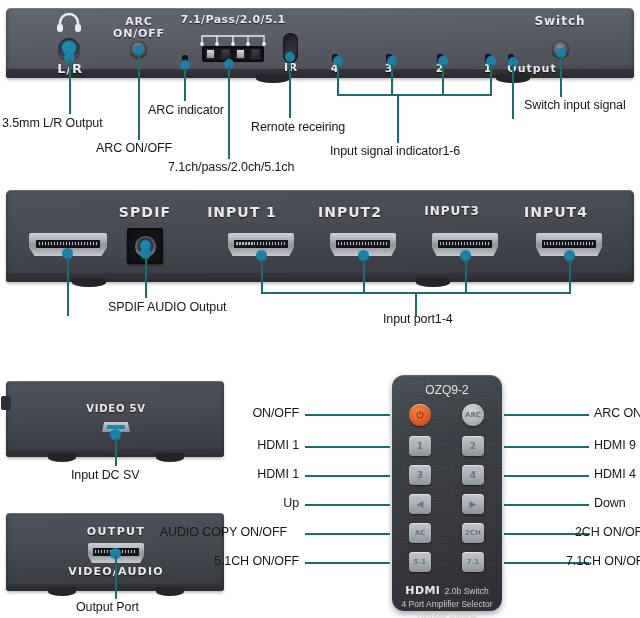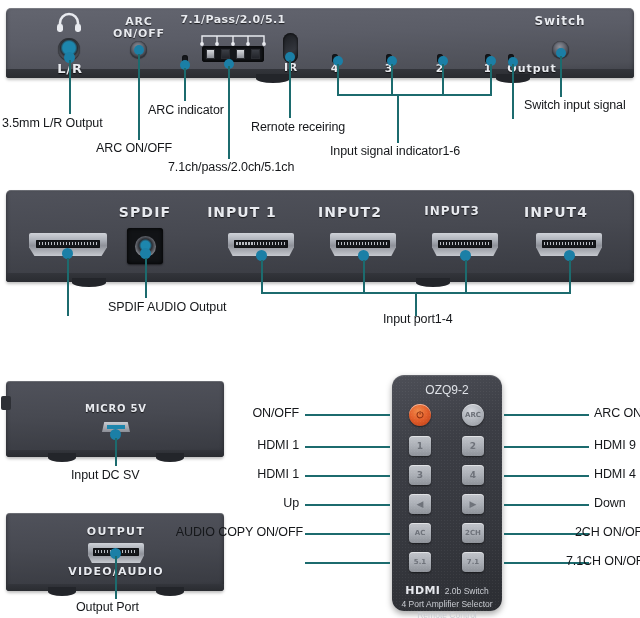--- a/index.html
+++ b/index.html
@@ -328,21 +328,21 @@
   <div class="cline h" style="left:261px; top:292px; width:310px;"></div>
   <div class="cline v" style="left:415px; top:292px; height:24px;"></div>
   <div class="lbl" style="left:383px; top:312px;">Input port1-4</div>
 
   <div class="panel alt" style="left:6px; top:381px; width:218px; height:76px; border-radius:4px;">
     <div class="lip" style="height:7px;"></div>
     <div class="foot" style="left:42px; width:28px;"></div>
     <div class="foot" style="left:150px; width:28px;"></div>
   </div>
   <div style="position:absolute; left:1px; top:396px; width:10px; height:14px; background:#2e3036; border-radius:2px;"></div>
-  <div class="silk" style="left:76px; top:404px; width:80px; font-size:10px;">MICRO 5V</div>
+  <div class="silk" style="left:76px; top:404px; width:80px; font-size:10px;">VIDEO 5V</div>
   <div class="micro" style="left:102px; top:422px;">
     <span></span>
   </div>
   <div class="dot" style="left:110px; top:429px; width:11px; height:11px;"></div>
   <div class="cline v" style="left:115px; top:438px; height:28px;"></div>
   <div class="lbl" style="left:71px; top:468px;">Input DC SV</div>
 
   <div class="panel alt" style="left:6px; top:513px; width:218px; height:78px; border-radius:4px;">
     <div class="lip" style="height:7px;"></div>
     <div class="foot" style="left:42px; width:28px;"></div>
@@ -390,23 +390,24 @@
   <div class="cline h" style="left:305px; top:446px; width:85px;"></div>
   <div class="lbl r" style="left:194px; top:438px; width:105px;">HDMI 1</div>
 
   <div class="cline h" style="left:305px; top:475px; width:85px;"></div>
   <div class="lbl r" style="left:194px; top:467px; width:105px;">HDMI 1</div>
 
   <div class="cline h" style="left:305px; top:504px; width:85px;"></div>
   <div class="lbl r" style="left:194px; top:496px; width:105px;">Up</div>
 
   <div class="cline h" style="left:305px; top:533px; width:85px;"></div>
-  <div class="lbl r" style="left:136px; top:525px; width:167px;">AUDIO COPY ON/OFF</div>
+  <div class="lbl r" style="left:120px; top:525px; width:167px;">AUDIO COPY ON/OFF</div>
 
   <div class="cline h" style="left:305px; top:562px; width:85px;"></div>
+  <div class="lbl r" style="left:162px; top:554px; width:137px;">5.1CH ON/OFF</div>
 
   <div class="cline h" style="left:504px; top:414px; width:85px;"></div>
   <div class="lbl" style="left:594px; top:406px;">ARC ON/OFF</div>
 
   <div class="cline h" style="left:504px; top:446px; width:85px;"></div>
   <div class="lbl" style="left:594px; top:438px;">HDMI 9</div>
 
   <div class="cline h" style="left:504px; top:475px; width:85px;"></div>
   <div class="lbl" style="left:594px; top:467px;">HDMI 4</div>
 

